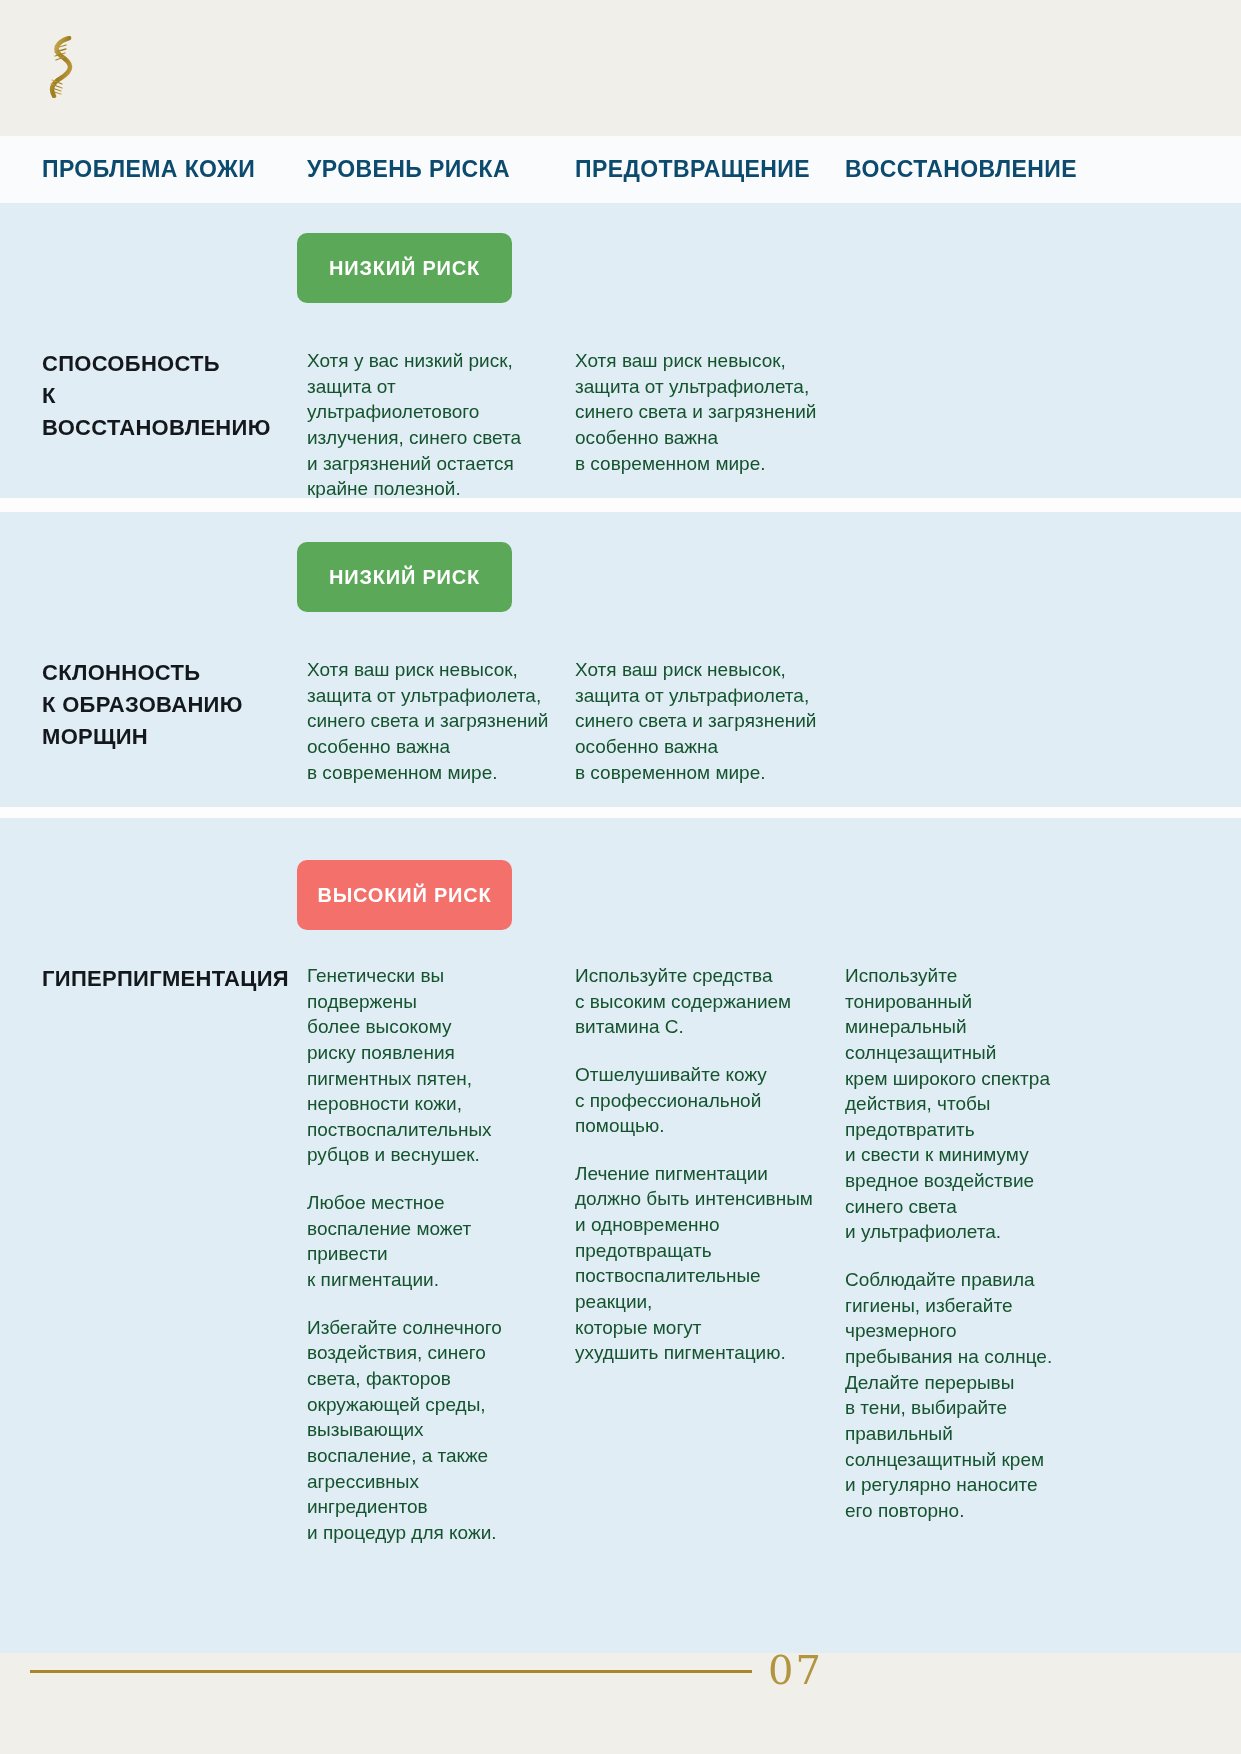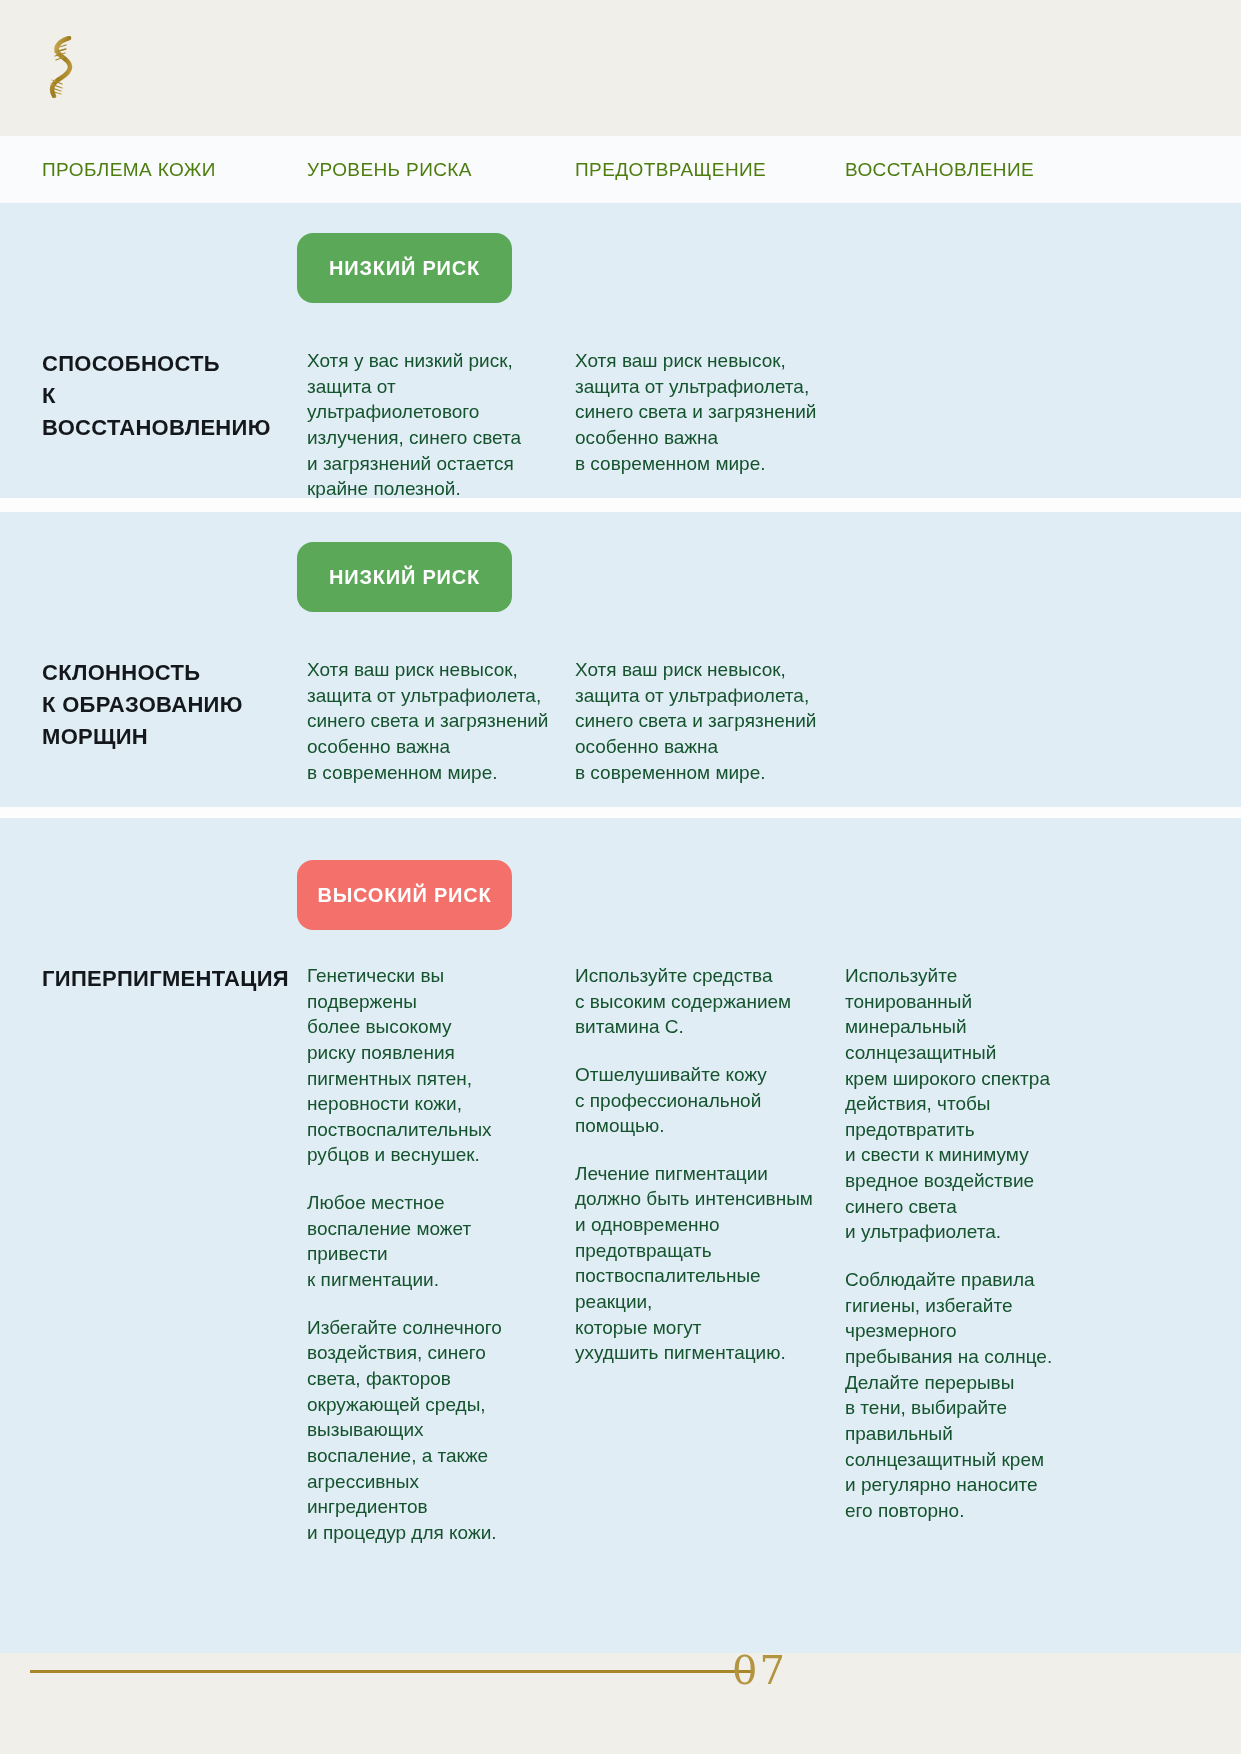--- a/index.html
+++ b/index.html
@@ -12,39 +12,39 @@
   
   .top-bar{height:136px;position:relative;}
   .logo{position:absolute;left:48px;top:36px;width:34px;height:62px;}
   
   .thead{
     height:67px;background:#fafbfc;
     display:grid;grid-template-columns:265px 268px 270px 396px;
     padding-left:42px;box-sizing:border-box;align-items:center;
   }
   .thead .th{
-    font-weight:normal;font-size:19px;letter-spacing:.4px;color:#4d7c0f;
+    font-weight:bold;font-size:23px;letter-spacing:.4px;color:#0c4a6e;
   }
   
   .card{
     background:#e0edf4;
     display:grid;grid-template-columns:265px 268px 270px 396px;
     grid-template-rows:70px auto;row-gap:45px;
     padding-left:42px;padding-top:30px;box-sizing:border-box;
     overflow:hidden;
   }
   .card.h1,.card.h2{height:295px;}
   .card.h3{height:835px;}
   .gap{background:#fdfdfd;}
   .gap.g1{height:14px;}
   .gap.g2{height:11px;}
   .badge{
     grid-column:2;grid-row:1;
     width:215px;height:70px;margin-left:-10px;
-    border-radius:16px;
+    border-radius:10px;
     display:flex;align-items:center;justify-content:center;
     color:#ffffff;font-weight:bold;font-size:20px;letter-spacing:.8px;
   }
   .problem-title{
     grid-column:1;grid-row:2;
     font-weight:bold;font-size:22px;line-height:1.45;letter-spacing:.3px;
     color:#14181c;white-space:pre-line;padding-right:18px;
   }
   .body-col{font-size:19px;line-height:1.35;color:#14532d;}
   .body-col p{margin:0 0 22px 0;white-space:pre-line;}
@@ -52,21 +52,21 @@
   .col-risk{grid-column:2;grid-row:2;padding-right:14px;}
   .col-prev{grid-column:3;grid-row:2;padding-right:14px;}
   .col-recov{grid-column:4;grid-row:2;padding-right:60px;}
   
   .footer{height:101px;position:relative;}
   .footer-line{
     position:absolute;left:30px;top:17px;width:722px;height:3px;
     background:#a8872b;
   }
   .page-number{
-    position:absolute;left:732px;top:-6px;
+    position:absolute;left:768px;top:-6px;
     font-family:"DejaVu Serif","Liberation Serif",serif;
     font-size:40px;font-weight:normal;color:#b39440;letter-spacing:2px;
   }
 </style>
 </head>
 <body>
 
 <div class="page">
 
   <div class="top-bar">

